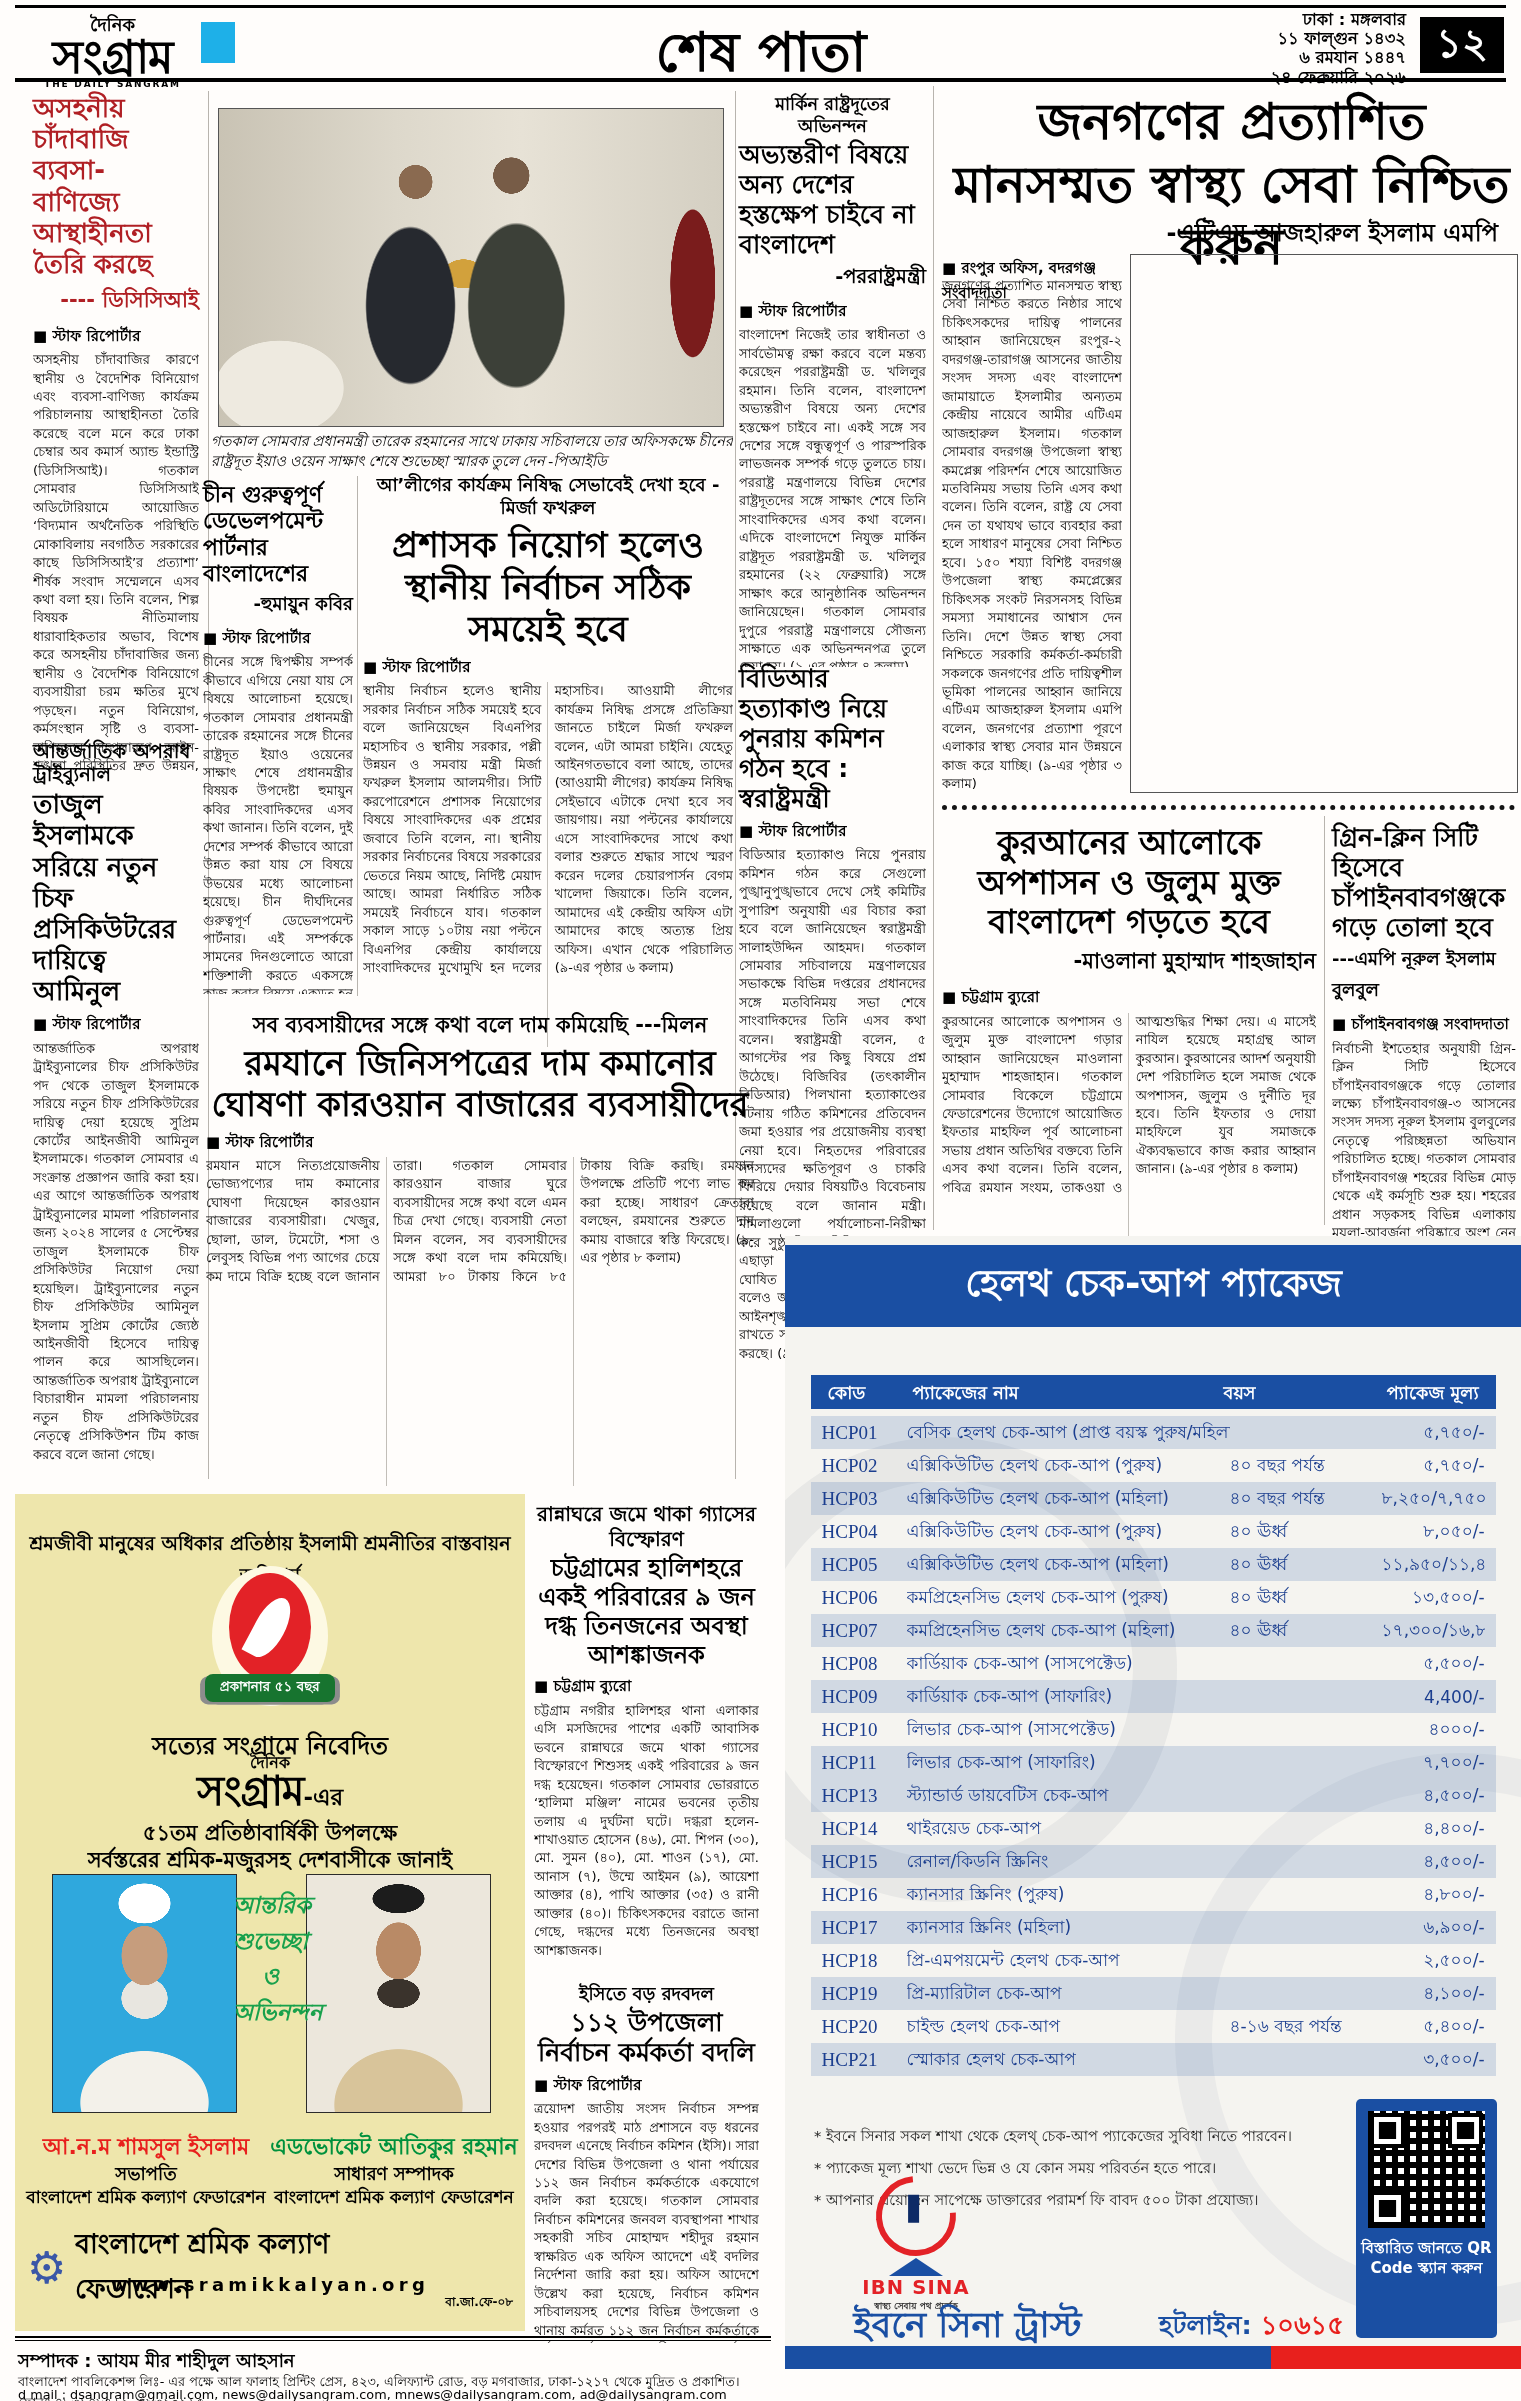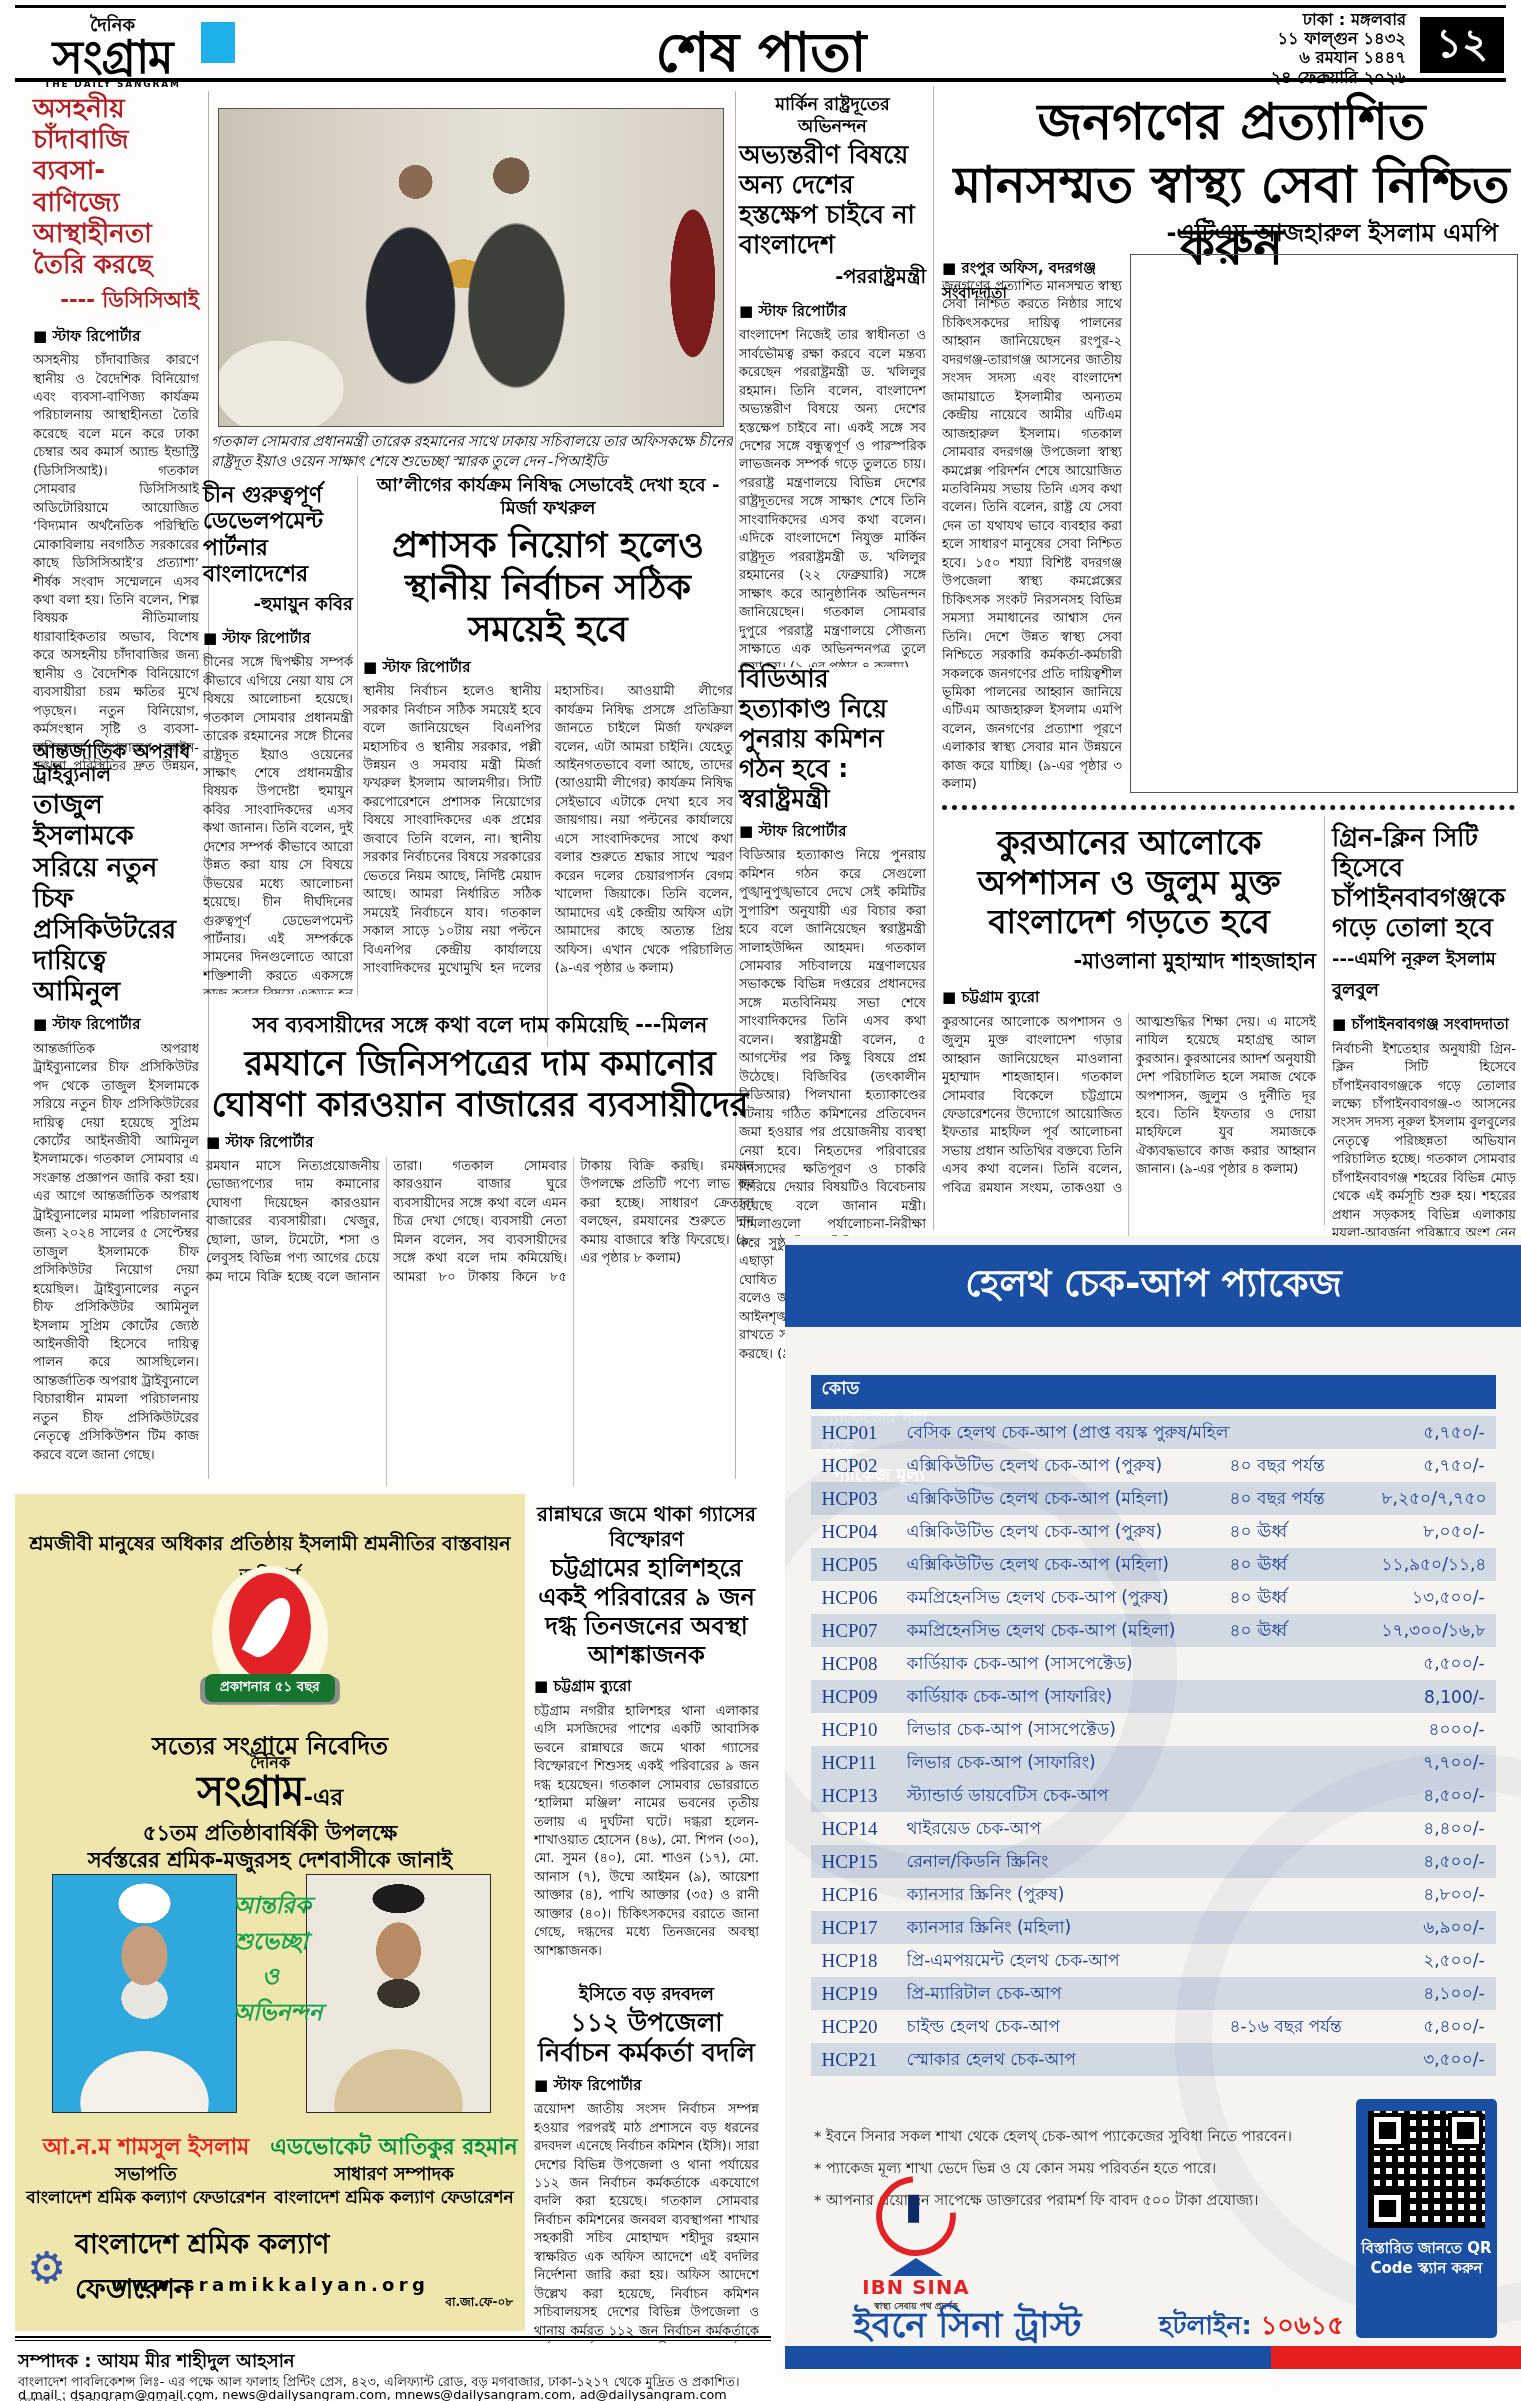--- a/index.html
+++ b/index.html
@@ -48,22 +48,22 @@
      radial-gradient(38px 58px at 70% 23%, #f1f0ea 0 60%, transparent 61%),
      radial-gradient(37px 57px at 85% 26%, #875a43 0 60%, transparent 61%),
      radial-gradient(43px 67px at 30% 47%, #3a77b5 0 62%, transparent 63%),
      radial-gradient(24px 37px at 63% 45%, #9b3b33 0 60%, transparent 61%),
      linear-gradient(180deg,#cac3b3 0%,#b6b0a2 34%,#a49f94 58%,#96928a 100%);}
   
   .had{background:#f5f4f0;overflow:hidden;}
   .had-ring{position:absolute;border-radius:50%;}
   .had-banner{position:absolute;background:#1a4fa3;color:#fff;display:flex;
               align-items:center;justify-content:center;font-size:37px;font-weight:900;}
-  .had-header{position:absolute;background:#1a4fa3;color:#fff;display:flex;align-items:flex-start;
-              font-size:17.7px;font-weight:bold;padding:0 11px;box-sizing:border-box;flex-direction:column;}
+  .had-header{position:absolute;background:#1a4fa3;color:#fff;display:flex;align-items:flex-end;
+              font-size:17.7px;font-weight:bold;padding:0 17px;box-sizing:border-box;}
   .hcol-code{width:85px;} .hcol-name{flex:1;} .hcol-age{width:152px;} .hcol-price{width:103px;text-align:right;}
   .hrow{display:flex;align-items:center;height:33px;font-size:17px;color:#1b3e8f;padding:0 11px;box-sizing:border-box;}
   .hrow .hcell{overflow:hidden;white-space:nowrap;}
   .hrow .code{width:85px;font-family:"Liberation Serif","DejaVu Serif",serif;font-size:19px;}
   .hrow .pname{flex:1;} .hrow .age{width:152px;} .hrow .price{width:103px;text-align:right;}
   .stripe{background:rgba(27,79,160,0.16);}
   .had-note{font-size:14.6px;color:#222;margin-bottom:8px;font-weight:500;}
   .ibn-crescent{width:68px;height:68px;margin:0 auto;border-radius:50%;
      border:6.7px solid #e32227;border-top-color:transparent;transform:rotate(40deg);position:relative;}
   .ibn-crescent:after{content:"";position:absolute;left:22px;top:16px;width:11px;height:28px;background:#0d2a66;transform:rotate(-40deg);}
@@ -299,21 +299,21 @@
         <div class="hrow">
           <span class="hcell code">HCP08</span>
           <span class="hcell pname">কার্ডিয়াক চেক-আপ (সাসপেক্টেড)</span>
           <span class="hcell age"></span>
           <span class="hcell price">৫,৫০০/-</span>
         </div>
         <div class="hrow stripe">
           <span class="hcell code">HCP09</span>
           <span class="hcell pname">কার্ডিয়াক চেক-আপ (সাফারিং)</span>
           <span class="hcell age"></span>
-          <span class="hcell price">8,100/-</span>
+          <span class="hcell price">4,400/-</span>
         </div>
         <div class="hrow">
           <span class="hcell code">HCP10</span>
           <span class="hcell pname">লিভার চেক-আপ (সাসপেক্টেড)</span>
           <span class="hcell age"></span>
           <span class="hcell price">৪০০০/-</span>
         </div>
         <div class="hrow stripe">
           <span class="hcell code">HCP11</span>
           <span class="hcell pname">লিভার চেক-আপ (সাফারিং)</span>

